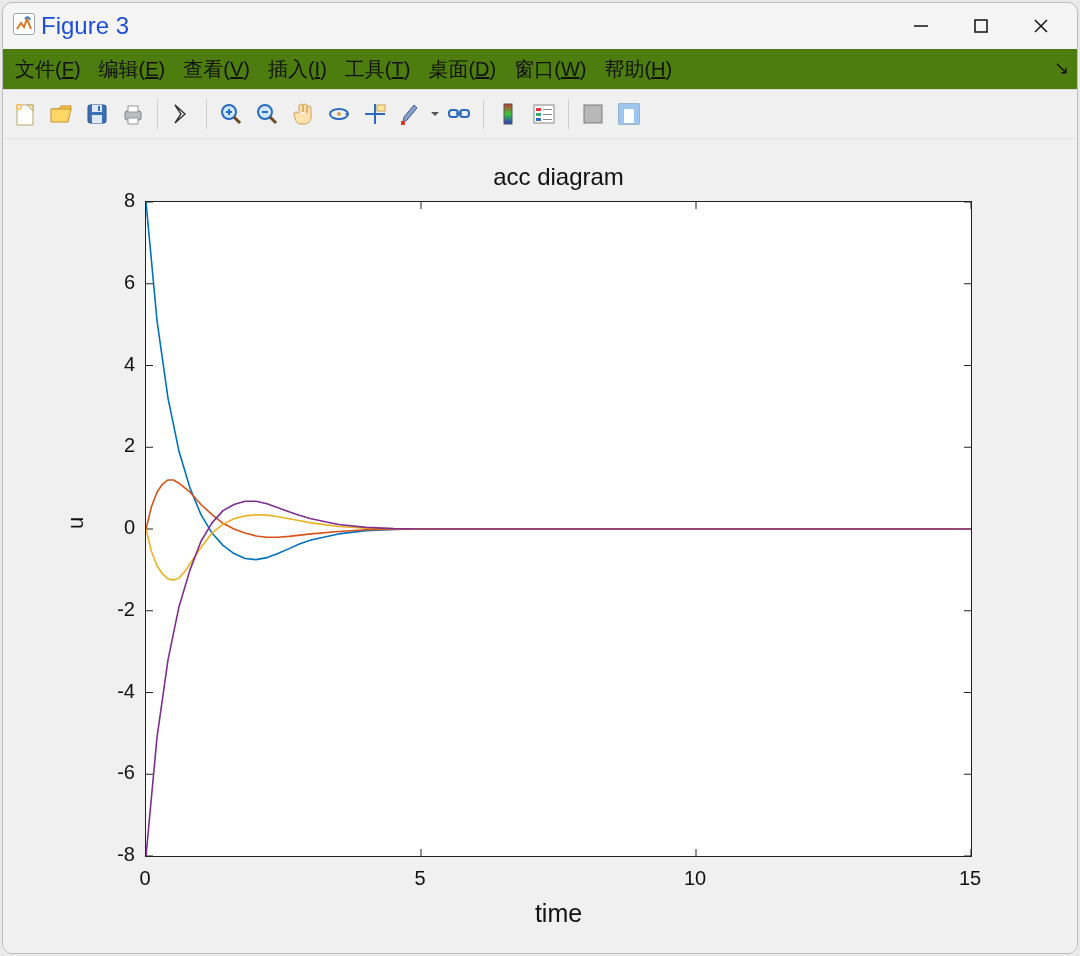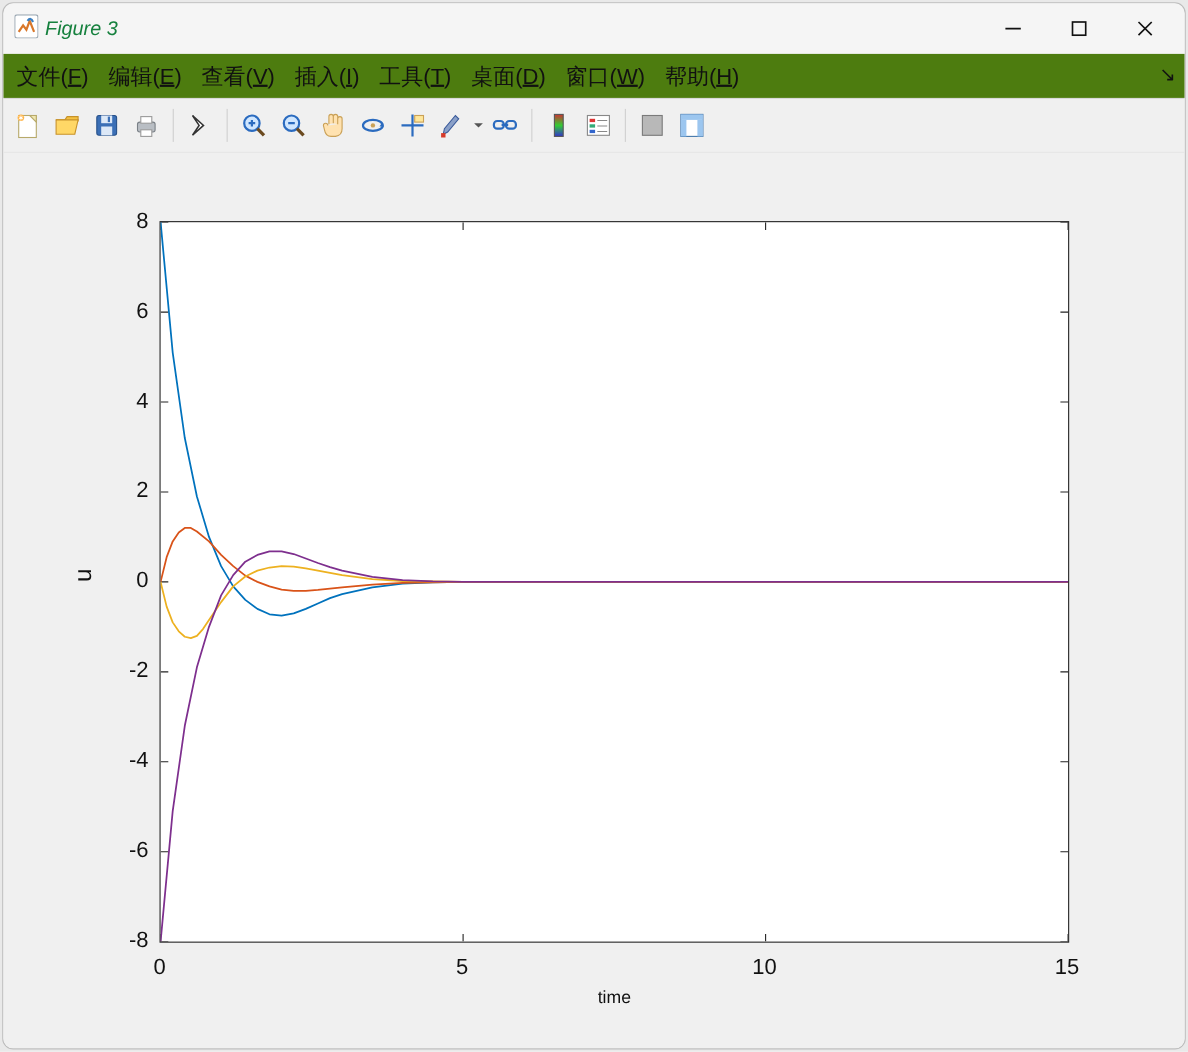--- a/index.html
+++ b/index.html
@@ -13,21 +13,21 @@
     box-sizing:border-box;
   }
   
   .titlebar{
     height:46px;display:flex;align-items:center;
     background:#f5f5f5;
     padding:0 6px;
     border-top-left-radius:10px;border-top-right-radius:10px;
   }
   .titlebar .appicon{margin:0 6px 0 4px;}
-  .titlebar .title{font-size:18px;color:#15803d;flex:0 0 auto;font-style:italic;}
+  .titlebar .title{font-size:24px;color:#1d4ed8;flex:0 0 auto;}
   .titlebar .spacer{flex:1 1 auto;}
   .winbtn{width:60px;height:46px;display:flex;align-items:center;justify-content:center;}
   .winbtn svg{stroke:#111;}
   
   .menubar{
     height:40px;display:flex;align-items:center;
     padding:0 4px;
     background:#4d7c0f;
     font-size:20px;color:#111;
     position:relative;
@@ -66,21 +66,21 @@
     position:absolute;top:24px;left:142px;width:827px;
     text-align:center;font-size:24px;color:#111;
   }
   .ylabel{
     position:absolute;left:60px;top:390px;
     transform:rotate(-90deg);transform-origin:left top;
     font-size:22px;color:#111;
   }
   .xlabel{
     position:absolute;left:142px;top:760px;width:827px;text-align:center;
-    font-size:16px;color:#111;
+    font-size:25px;color:#111;
   }
   .ytick text, .xtick text{font-size:20px;fill:#111;}
 </style>
 </head>
 <body>
 
 <div class="window">
 
   <div class="titlebar">
     <span class="appicon">
@@ -241,20 +241,21 @@
       <svg width="26" height="26">
           <rect x="3" y="3" width="20" height="20" fill="#fff" stroke="#47a"></rect>
           <rect x="3" y="3" width="20" height="5" fill="#9cc6ef"></rect>
           <rect x="3" y="8" width="5" height="15" fill="#9cc6ef"></rect>
           <rect x="18" y="8" width="5" height="15" fill="#9cc6ef"></rect>
         </svg>
     </div>
   </div>
 
   <div class="canvas">
+    <div class="chart-title">acc diagram</div>
 
     <div class="plotbox">
       <svg id="plot-svg" width="825" height="654" viewBox="0 0 825 654">
           <line x1="0" y1="654" x2="0" y2="647" stroke="#222" stroke-width="1"></line>
           <line x1="0" y1="0" x2="0" y2="7" stroke="#222" stroke-width="1"></line>
           <line x1="275" y1="654" x2="275" y2="647" stroke="#222" stroke-width="1"></line>
           <line x1="275" y1="0" x2="275" y2="7" stroke="#222" stroke-width="1"></line>
           <line x1="550" y1="654" x2="550" y2="647" stroke="#222" stroke-width="1"></line>
           <line x1="550" y1="0" x2="550" y2="7" stroke="#222" stroke-width="1"></line>
           <line x1="825" y1="654" x2="825" y2="647" stroke="#222" stroke-width="1"></line>

